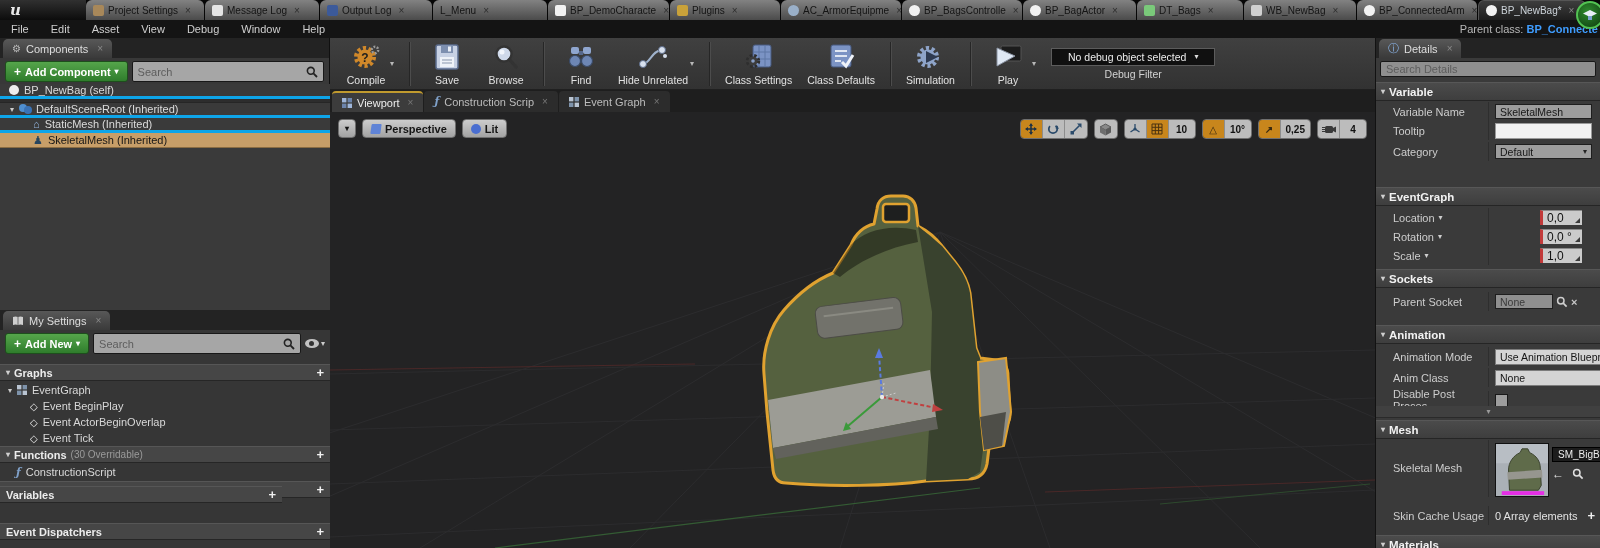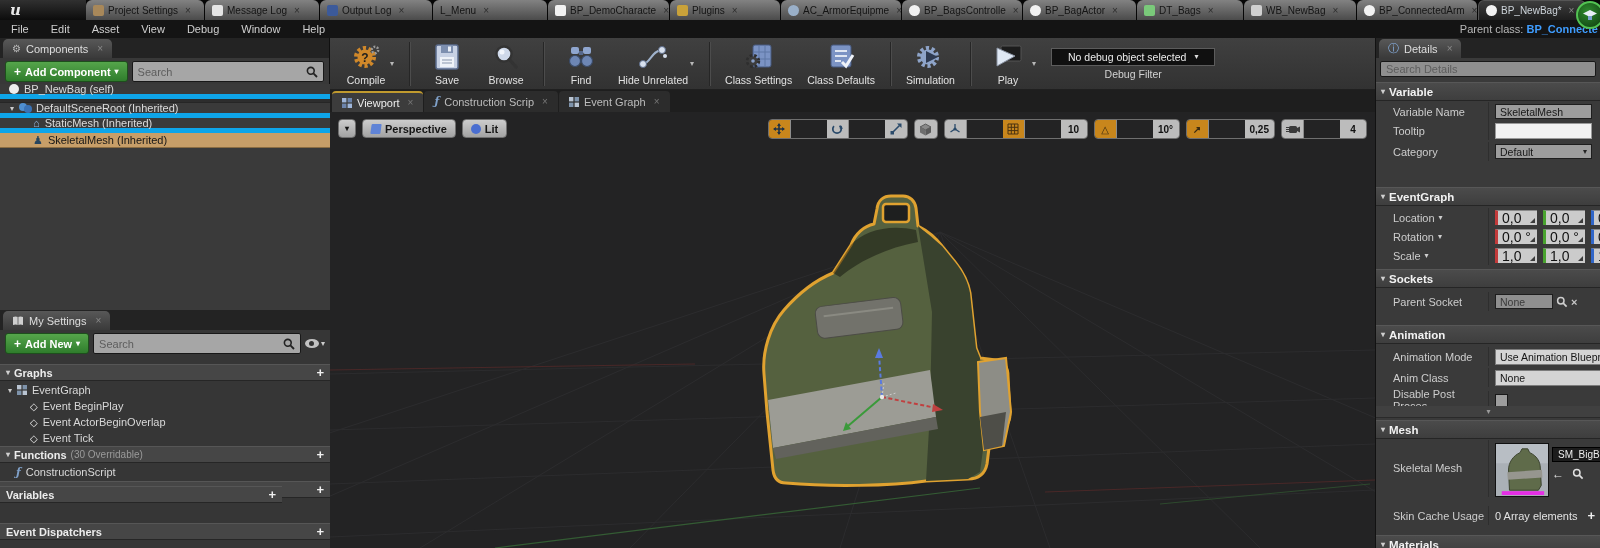--- a/index.html
+++ b/index.html
@@ -51,21 +51,21 @@
   .searchwrap { flex:1; height:21px; background:#a6a6a6; border:1px solid #181818; border-radius:2px;
                 display:flex; align-items:center; padding:0 5px; min-width:0; }
   .searchwrap input { flex:1; min-width:0; background:transparent; border:none; outline:none;
                       font-family:"Liberation Sans",sans-serif; font-size:11px; color:#333; }
   .searchwrap input::placeholder { color:#5d5d5d; opacity:1; }
 
   
   #leftpanel { left:0; top:38px; width:330px; height:510px; background:#383838; border-right:1px solid #101010; }
   .addrow { display:flex; gap:4px; padding:3px 5px; align-items:center; }
   .crow { height:15px; display:flex; align-items:center; gap:5px; font-size:11px; color:#dcdcdc;
-          border-bottom:5px solid #0ea5e9; }
+          border-bottom:3px solid #0ea5e9; }
   .crow.sel { background:#c79e68; color:#161616; border-bottom:1px solid #8a6c42; }
   .ccaret { color:#cccccc; font-size:8px; }
   .sph { width:10px; height:10px; border-radius:50%; background:#ededed; flex-shrink:0; }
   .sph2 { width:12px; height:10px; position:relative; flex-shrink:0; }
   .sph2 i { position:absolute; width:8px; height:8px; border-radius:50%; background:#4f8fd0; }
   .sph2 i:nth-child(2) { left:5px; top:2px; background:#3a72b5; }
   .treearea { background:#3a3a3a; }
 
   .bph { height:17px; background:#464646; border-top:1px solid #565656; border-bottom:1px solid #262626;
          display:flex; align-items:center; gap:4px; padding:0 6px; font-weight:bold; font-size:11px; color:#ececec; }
@@ -102,21 +102,21 @@
 
   
   #viewport { left:330px; top:112px; width:1045px; height:436px; background:#232324; overflow:hidden; }
   .vbtnrow { left:8px; top:7px; display:flex; gap:6px; align-items:center; z-index:3; }
   .vbtn { height:19px; background:linear-gradient(#cdcdcd,#a2a2a2); border:1px solid #6f6f6f; border-radius:4px;
           display:flex; align-items:center; gap:4px; padding:0 8px; color:#151515; font-size:11px; font-weight:bold; }
   .vbtn.sq { width:18px; padding:0; justify-content:center; }
   .cubeico { width:10px; height:10px; background:#5f83d6; transform:skewX(-8deg); border-radius:1px; }
   .sphico { width:10px; height:10px; background:#4a6ed0; border-radius:50%; }
   #snapbar { right:8px; top:7px; display:flex; gap:6px; align-items:center; z-index:3; }
-  .sgroup { display:flex; border-radius:4px; overflow:hidden; border:1px solid #6f6f6f;gap:36px; }
+  .sgroup { display:flex; border-radius:4px; overflow:hidden; border:1px solid #6f6f6f; }
   .sbtn { width:22px; height:18px; background:#bcbcbc; display:flex; align-items:center; justify-content:center;
           border-right:1px solid #8d8d8d; color:#222; font-size:11px; }
   .sbtn:last-child { border-right:none; }
   .sbtn.active { background:#c8861c; }
   .schip { height:18px; min-width:26px; background:#bcbcbc; color:#111; font-size:10px; font-weight:bold;
            display:flex; align-items:center; justify-content:center; padding:0 5px; }
 
   
   #rightpanel { left:1375px; top:38px; width:225px; height:510px; background:#3a3a3a; border-left:1px solid #121212; overflow:hidden; }
   #rp-inner { position:relative; width:100%; height:100%; }
@@ -128,22 +128,22 @@
   .dlabel { width:112px; padding-left:17px; color:#cdcdcd; font-size:11px; flex-shrink:0; display:flex; align-items:center; gap:4px; }
   .dvalue { flex:1; display:flex; align-items:center; gap:3px; border-left:1px solid #2e2e2e; padding-left:6px; min-height:19px; }
   .chipfield { height:15px; background:#9d9d9d; border:1px solid #1e1e1e; color:#161616; font-size:10.5px;
                display:flex; align-items:center; padding:0 4px; }
   .ddfield { height:16px; background:#d4d4d4; border:1px solid #7c7c7c; color:#141414; font-size:10.5px;
              display:flex; align-items:center; padding:0 4px; gap:4px; }
   .tooltipfield { height:16px; width:97px; background:#f2f2f2; border:1px solid #9a9a9a; }
   .chk { width:13px; height:13px; background:#9d9d9d; border:1px solid #191919; color:#2e2e2e;
          font-weight:bold; font-size:10px; line-height:12px; text-align:center; }
   .tchip { width:42px; height:15px; background:#cbcbcb; border-top:1px solid #8a8a8a; color:#111;
-           font-size:14px; display:flex; align-items:center; padding-left:4px; margin-right:3px;
-           position:relative; flex-shrink:0; }
+           font-size:12px; display:flex; align-items:center; padding-left:4px; margin-right:3px;
+           position:relative; flex-shrink:0;margin-left:45px; }
   .tchip::after { content:""; position:absolute; right:2px; bottom:2px;
                   border-left:5px solid transparent; border-bottom:5px solid #3c3c3c; }
   .tchip.bx { border-left:3px solid #c23a3a; } .tchip.by { border-left:3px solid #49a32f; } .tchip.bz { border-left:3px solid #3066c8; }
   .expander { position:absolute; left:0; width:225px; height:12px; background:#404040; border-bottom:1px solid #2a2a2a;
               display:flex; align-items:center; justify-content:center; color:#9a9a9a; font-size:8px; }
   .iconbtn { color:#e0e0e0; font-size:12px; }
   .badge { background:#1c1c1c; border:1px solid #000; color:#ececec; font-size:10px; padding:1px 5px; white-space:nowrap; }
 </style>
 </head>
 <body>

